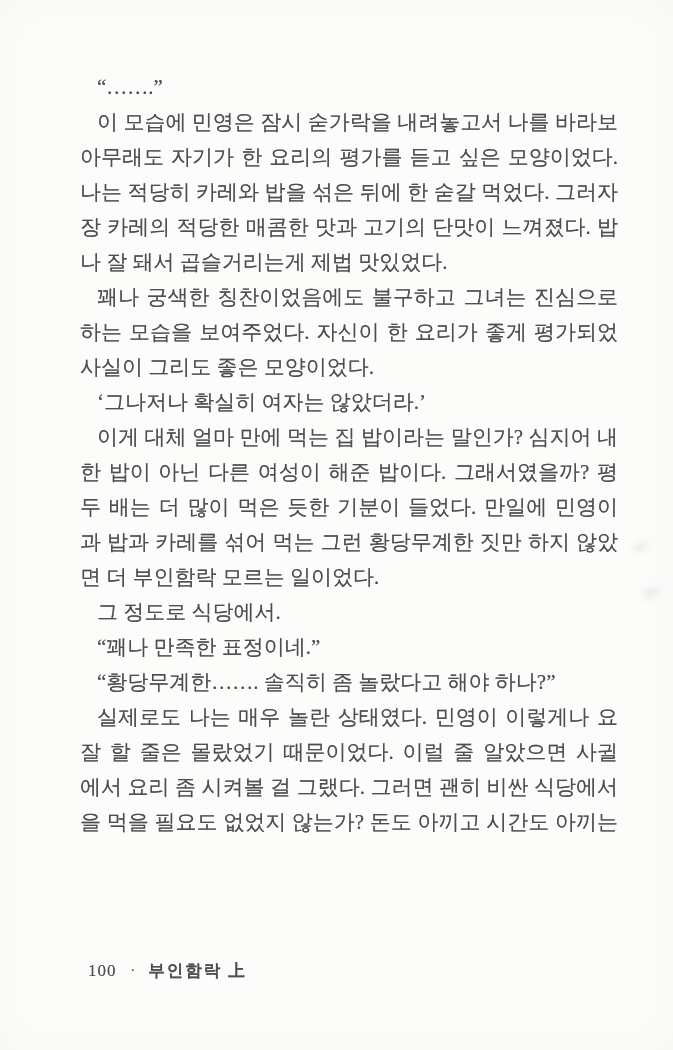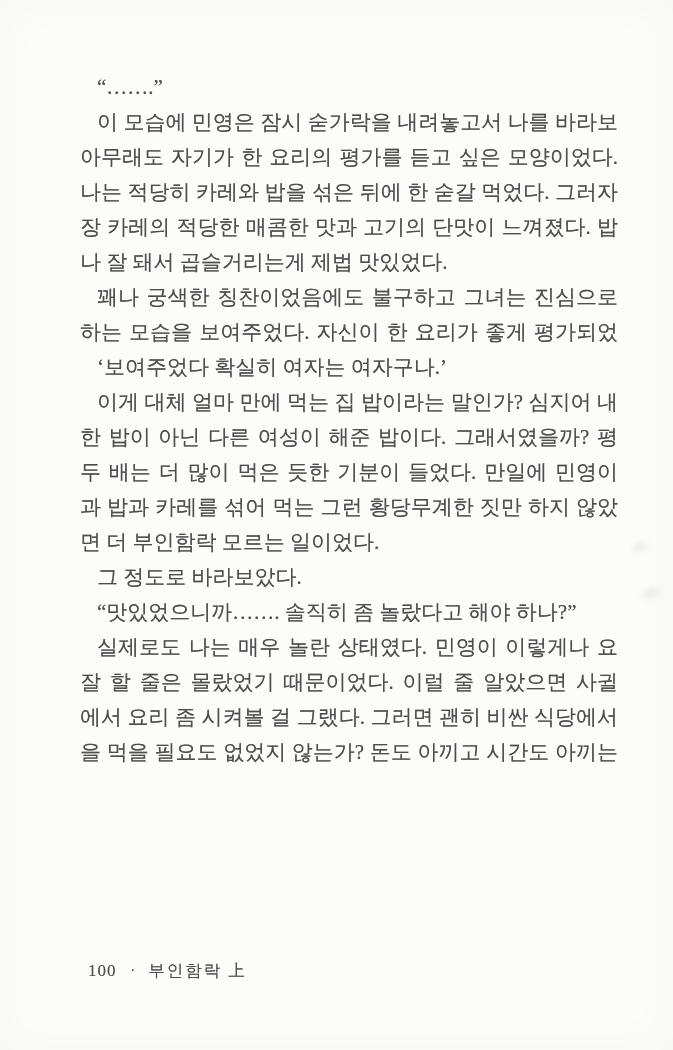--- a/index.html
+++ b/index.html
@@ -49,20 +49,21 @@
   }
   .footer .sep {
     display: inline-block;
     margin: 0 12px 0 14px;
     font-size: 14px;
     vertical-align: 1px;
   }
   .footer .title {
     font-size: 16.5px;
     letter-spacing: 2px;
+    font-weight: bold;
   }
   .smudge {
     position: absolute;
     background: #dededb;
     border-radius: 50%;
     filter: blur(3px);
     opacity: 0.55;
   }
   .smudge.s1 { left: 632px; top: 543px; width: 16px; height: 8px; transform: rotate(-25deg); }
   .smudge.s2 { left: 642px; top: 588px; width: 18px; height: 10px; transform: rotate(-20deg); }
@@ -74,28 +75,30 @@
 
   <div class="text-block">
       <div class="line indent">“…….”</div>
       <div class="line indent justify">이 모습에 민영은 잠시 숟가락을 내려놓고서 나를 바라보았다.</div>
       <div class="line justify">아무래도 자기가 한 요리의 평가를 듣고 싶은 모양이었다. 이에</div>
       <div class="line justify">나는 적당히 카레와 밥을 섞은 뒤에 한 숟갈 먹었다. 그러자 곧</div>
       <div class="line justify">장 카레의 적당한 매콤한 맛과 고기의 단맛이 느껴졌다. 밥도 꽤</div>
       <div class="line">나 잘 돼서 곱슬거리는게 제법 맛있었다.</div>
       <div class="line indent justify">꽤나 궁색한 칭찬이었음에도 불구하고 그녀는 진심으로 기뻐해</div>
       <div class="line justify">하는 모습을 보여주었다. 자신이 한 요리가 좋게 평가되었다는</div>
-      <div class="line indent">‘보여주었다 확실히 여자는 여자구나.’</div>
+      <div class="line">사실이 그리도 좋은 모양이었다.</div>
+      <div class="line indent">‘그나저나 확실히 여자는 않았더라.’</div>
       <div class="line indent justify">이게 대체 얼마 만에 먹는 집 밥이라는 말인가? 심지어 내가</div>
       <div class="line justify">한 밥이 아닌 다른 여성이 해준 밥이다. 그래서였을까? 평소보다</div>
       <div class="line justify">두 배는 더 많이 먹은 듯한 기분이 들었다. 만일에 민영이 정액</div>
       <div class="line justify">과 밥과 카레를 섞어 먹는 그런 황당무계한 짓만 하지 않았더라</div>
       <div class="line">면 더 부인함락 모르는 일이었다.</div>
-      <div class="line indent">그 정도로 바라보았다.</div>
-      <div class="line indent">“맛있었으니까……. 솔직히 좀 놀랐다고 해야 하나?”</div>
+      <div class="line indent">그 정도로 식당에서.</div>
+      <div class="line indent">“꽤나 만족한 표정이네.”</div>
+      <div class="line indent">“황당무계한……. 솔직히 좀 놀랐다고 해야 하나?”</div>
       <div class="line indent justify">실제로도 나는 매우 놀란 상태였다. 민영이 이렇게나 요리를</div>
       <div class="line justify">잘 할 줄은 몰랐었기 때문이었다. 이럴 줄 알았으면 사귈 때, 집</div>
       <div class="line justify">에서 요리 좀 시켜볼 걸 그랬다. 그러면 괜히 비싼 식당에서 밥</div>
       <div class="line justify">을 먹을 필요도 없었지 않는가? 돈도 아끼고 시간도 아끼는 셈이</div>
     </div>
 
   <div class="footer">
     <span class="num">100</span><span class="sep">·</span><span class="title">부인함락 上</span>
   </div>
 

